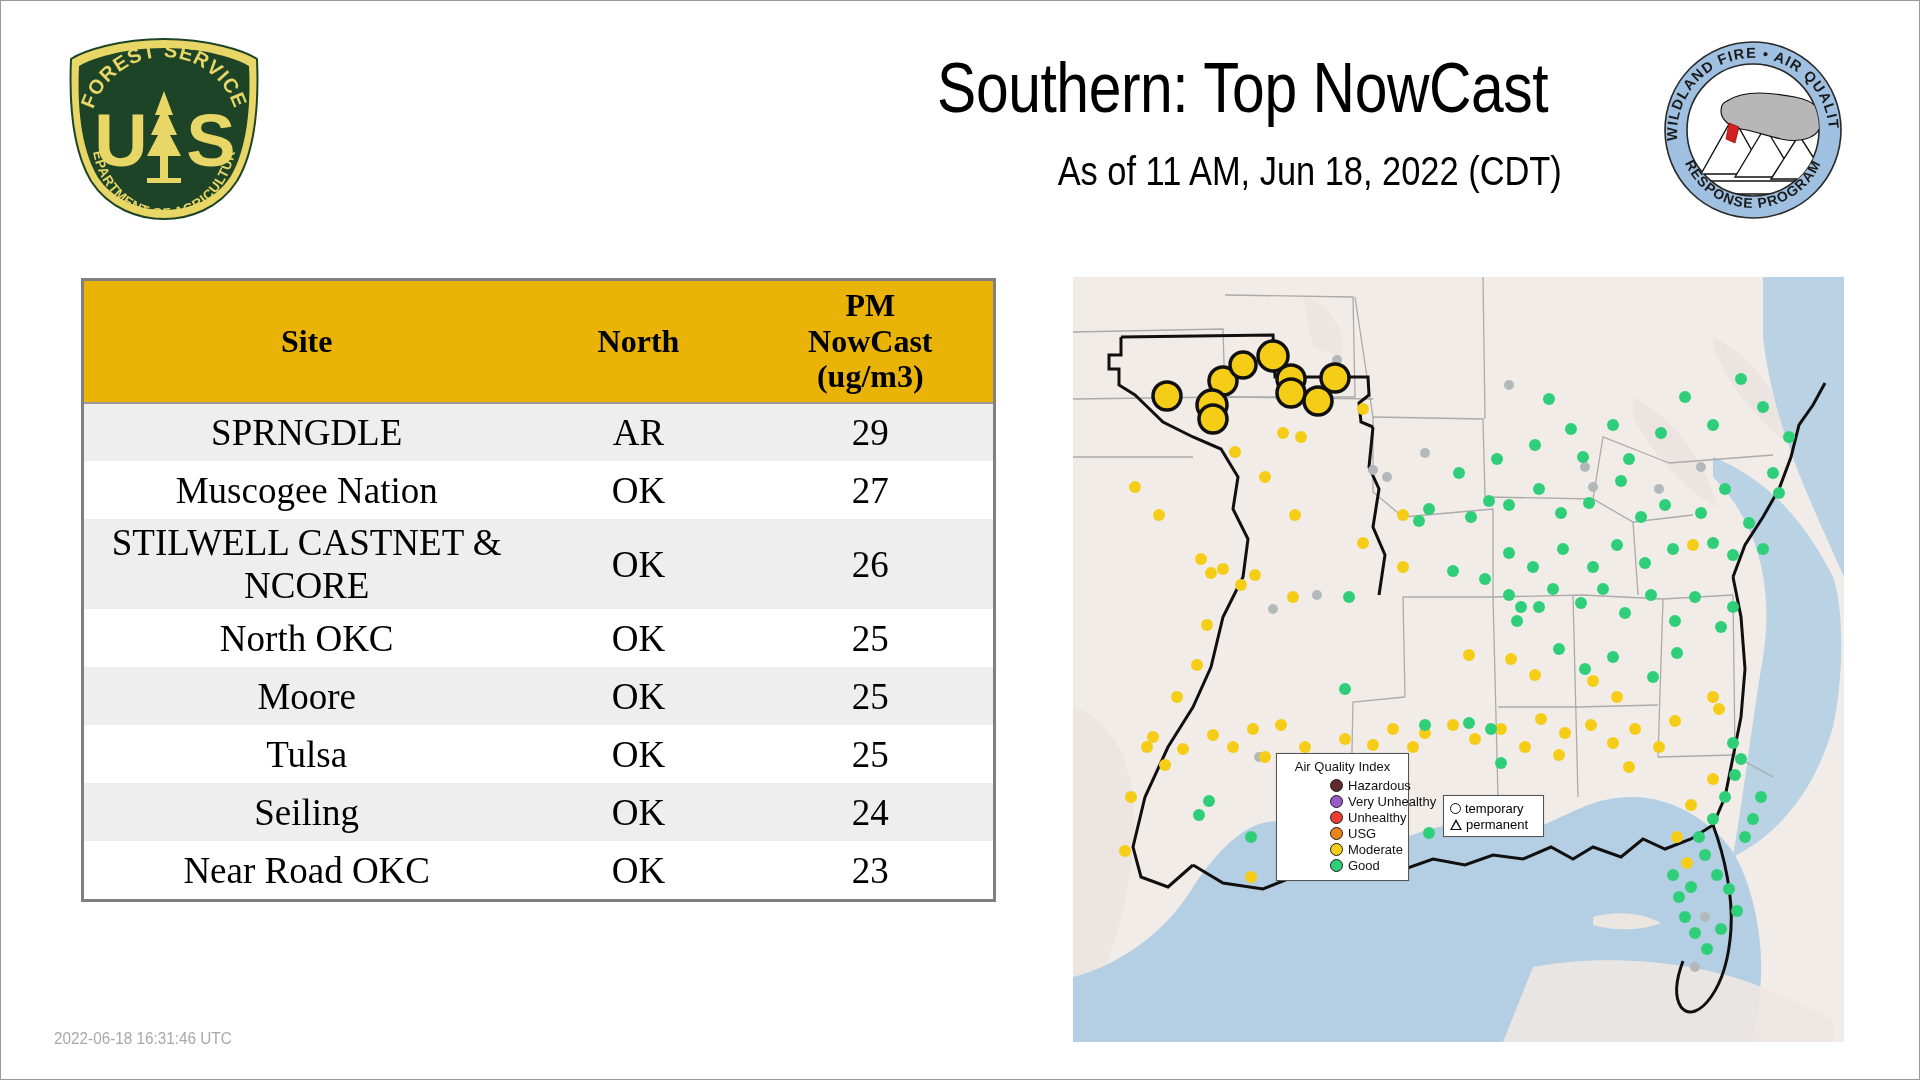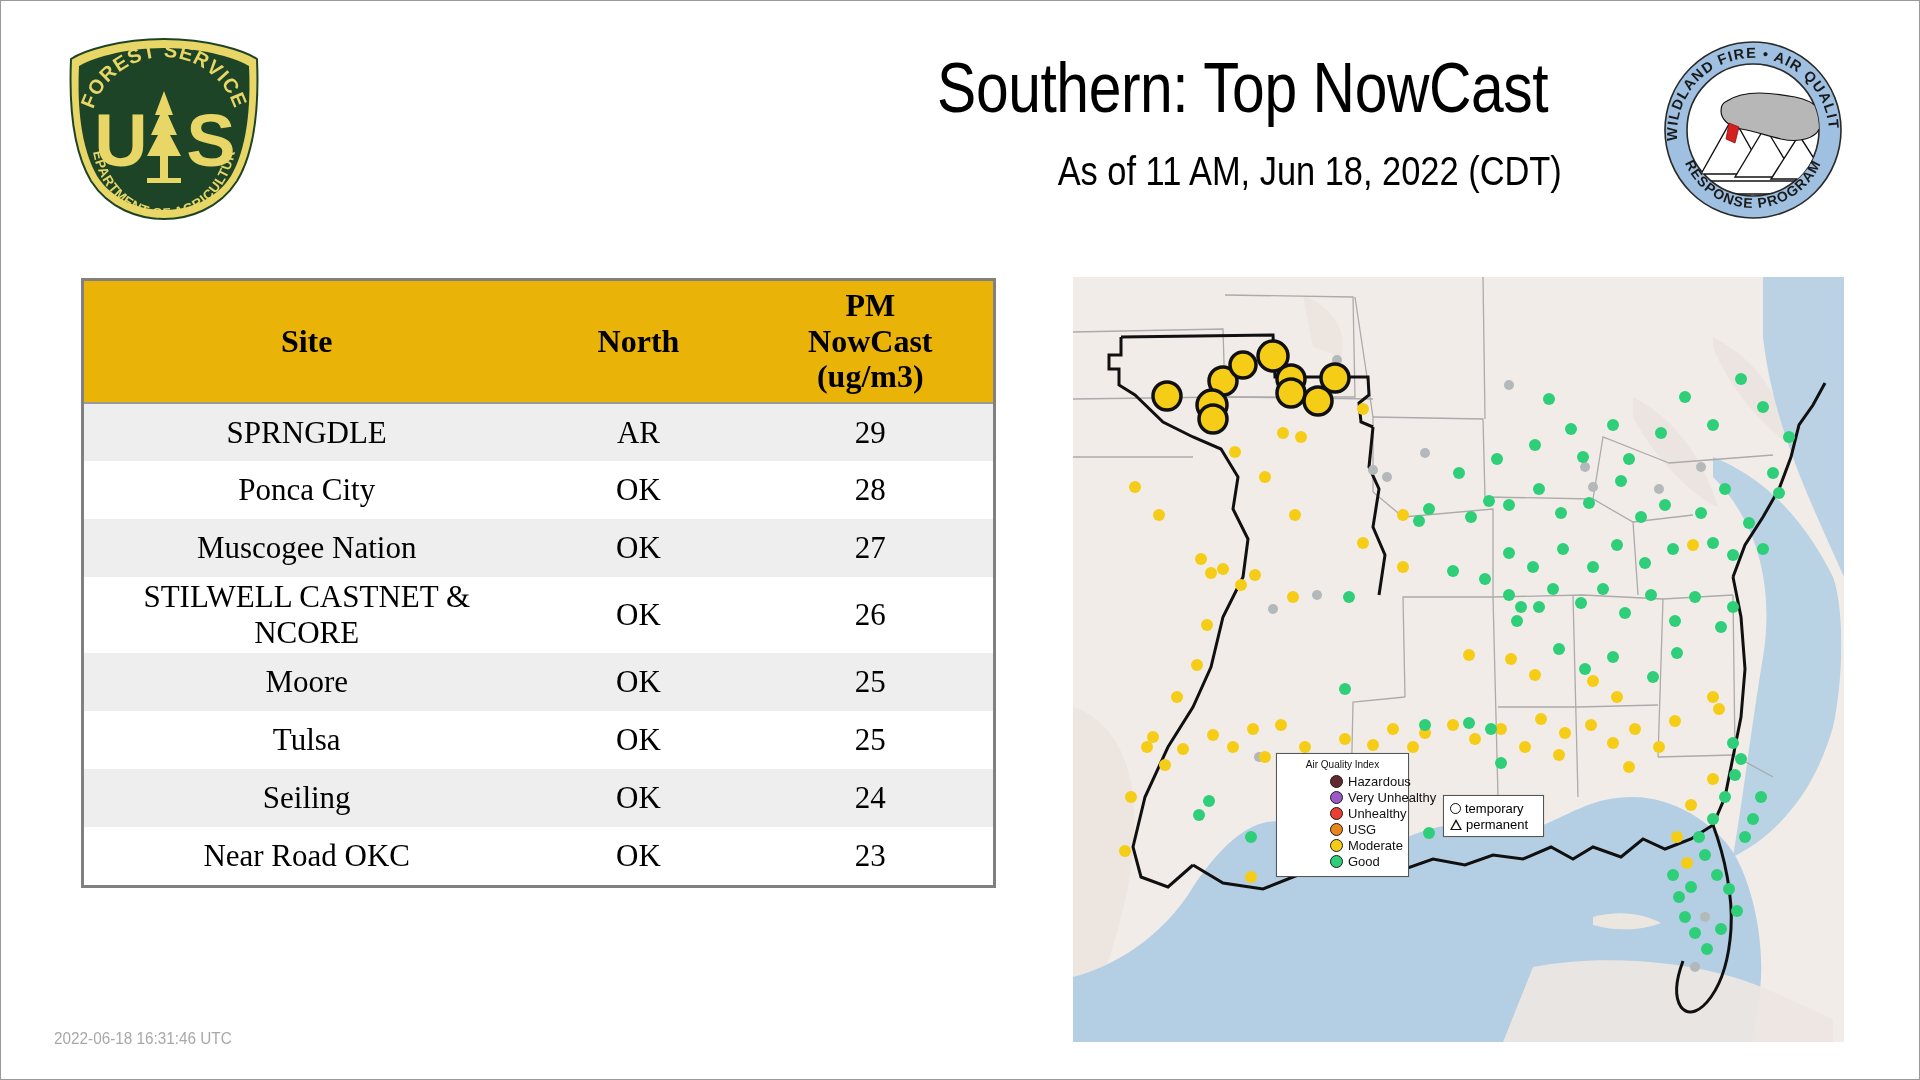--- a/index.html
+++ b/index.html
@@ -73,21 +73,21 @@
     text-align: center;
     border-bottom: 2px solid #9a9a9a;
   }
   #nowcast-table thead th.col-site  { width: 49%; }
   #nowcast-table thead th.col-state { width: 24%; }
   #nowcast-table thead th.col-pm    { width: 27%; }
   #nowcast-table thead th.col-pm span { display: block; line-height: 1.12; }
 
   #nowcast-table tbody td {
     font-family: "Liberation Serif", serif;
-    font-size: 31px;
+    font-size: 37px;
     color: #000000;
     text-align: center;
     height: 58px;
     padding: 2px 4px;
     border: none;
   }
   #nowcast-table tbody tr:nth-child(odd)  { background: #eeeeee; }
   #nowcast-table tbody tr:nth-child(even) { background: #ffffff; }
 
   #timestamp {
@@ -109,21 +109,21 @@
   #map-canvas { position: absolute; inset: 0; }
 
   .legend-box {
     position: absolute;
     background: #ffffff;
     border: 1px solid #555555;
     box-shadow: 0 0 0 1px rgba(0,0,0,0.04);
   }
   #aqi-legend { left: 203px; top: 476px; width: 133px; padding: 5px 7px 7px 7px; }
   #aqi-legend-title {
-    font-size: 10px; color: #111; text-align: center; margin-bottom: 3px;
+    font-size: 13px; color: #111; text-align: center; margin-bottom: 3px;
     font-family: "Liberation Sans", sans-serif; white-space: nowrap;
   }
   .legend-row { display: flex; align-items: center; gap: 5px; height: 16px; padding-left: 46px; }
   .legend-swatch {
     width: 13px; height: 13px; border-radius: 50%;
     border: 1.4px solid #1a1a1a; flex: 0 0 auto;
   }
   .legend-label { font-size: 13px; color: #111; white-space: nowrap; line-height: 1; }
 
   #site-type-legend { left: 370px; top: 518px; width: 101px; padding: 4px 6px; }
@@ -237,33 +237,33 @@
           </th>
         </tr>
       </thead>
       <tbody id="table-body">
           <tr>
             <td>SPRNGDLE</td>
             <td>AR</td>
             <td>29</td>
           </tr>
           <tr>
-            <td>Ponca City</td>
-            <td>OK</td>
-            <td>28</td>
-          </tr>
-          <tr>
             <td>Muscogee Nation</td>
             <td>OK</td>
             <td>27</td>
           </tr>
           <tr>
             <td>STILWELL CASTNET &amp; NCORE</td>
             <td>OK</td>
             <td>26</td>
+          </tr>
+          <tr>
+            <td>North OKC</td>
+            <td>OK</td>
+            <td>25</td>
           </tr>
           <tr>
             <td>Moore</td>
             <td>OK</td>
             <td>25</td>
           </tr>
           <tr>
             <td>Tulsa</td>
             <td>OK</td>
             <td>25</td>

